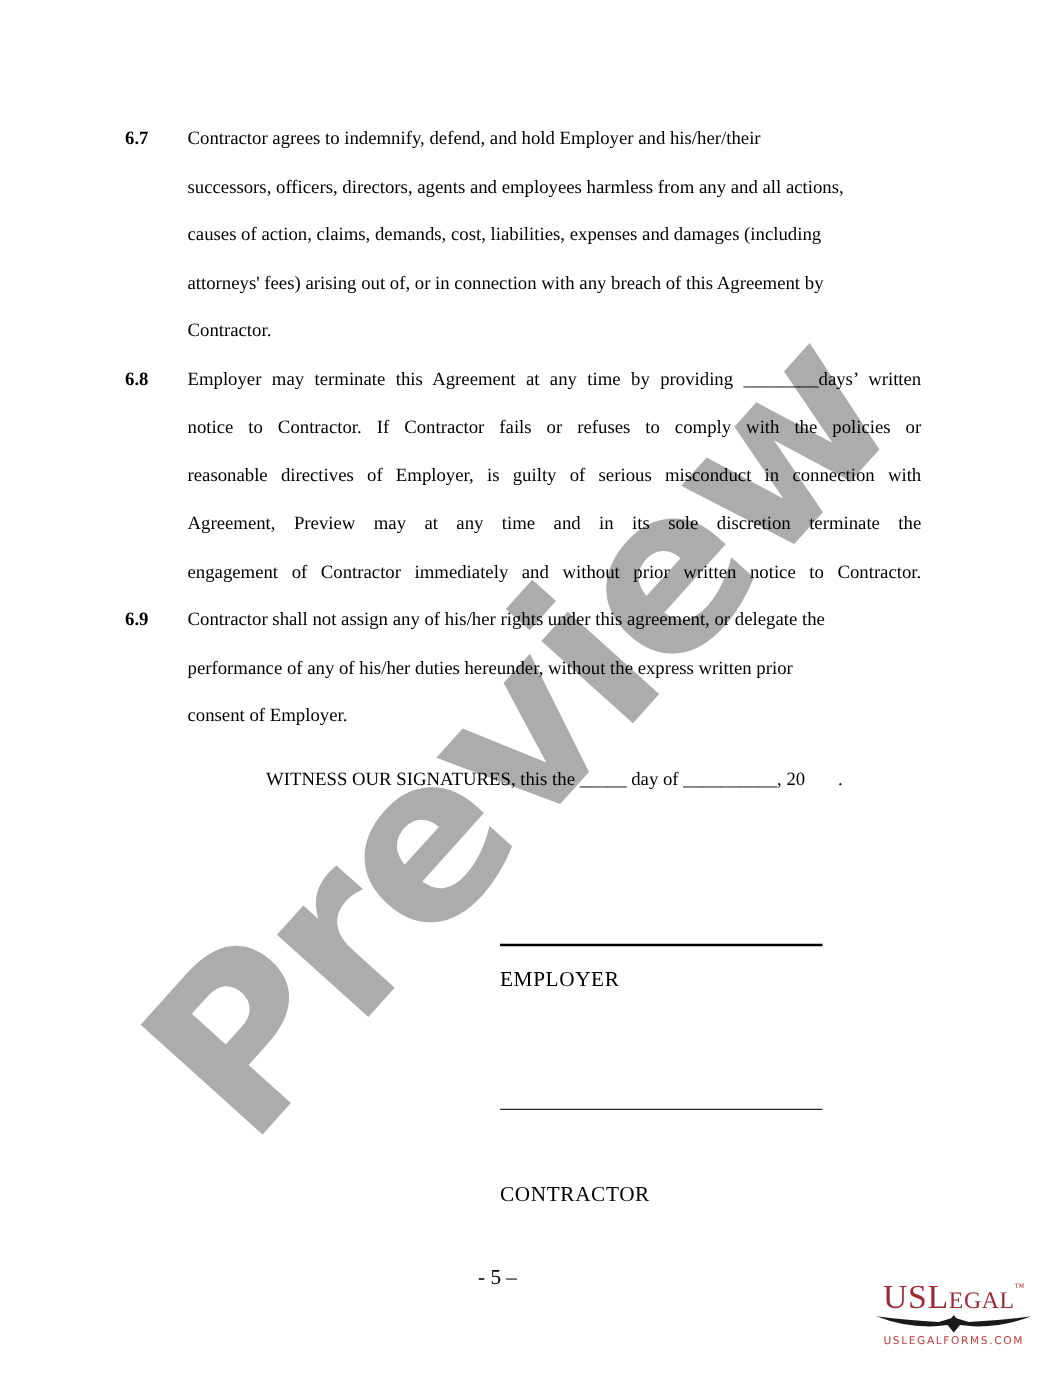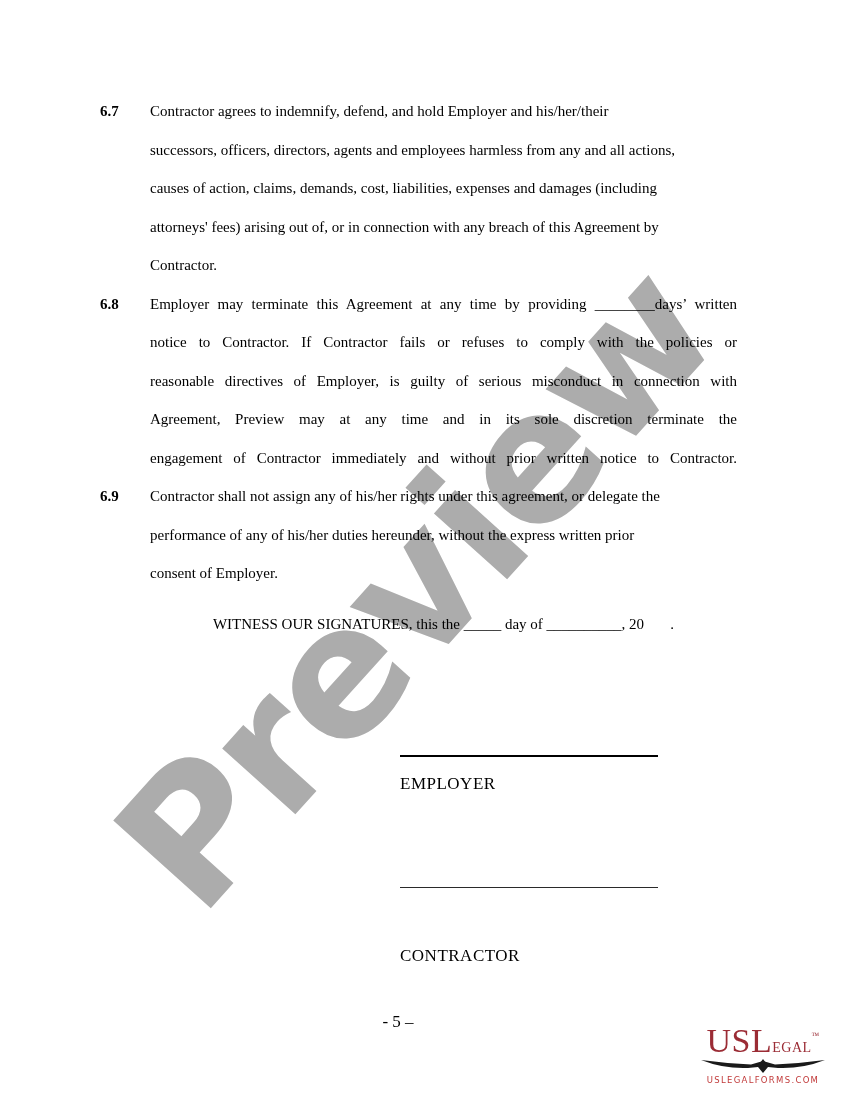--- a/index.html
+++ b/index.html
@@ -62,22 +62,22 @@
   .page-num {
     position:absolute; top:1012px; left:0; width:796px;
     text-align:center; font-size:17px;
   }
 
   .logo {
     position:absolute; left:693px; top:1024px; width:140px;
     text-align:center; line-height:1;
   }
   .logo-word { white-space:nowrap; }
-  .lg-big   { font-size:34px; letter-spacing:0.5px; }
-  .lg-small { font-size:14px; letter-spacing:0.5px; }
+  .lg-big   { font-size:27px; letter-spacing:0.5px; }
+  .lg-small { font-size:19px; letter-spacing:0.5px; }
   .lg-tm    { font-size:8px; vertical-align:14px; }
   .logo-wings { display:block; margin:1px auto 1px auto; }
   .logo-site {
     font-family:"DejaVu Sans", sans-serif;
     font-size:8.5px; font-weight:normal;
     letter-spacing:1.3px;
     margin-top:2px;
   }
 </style>
 </head>

